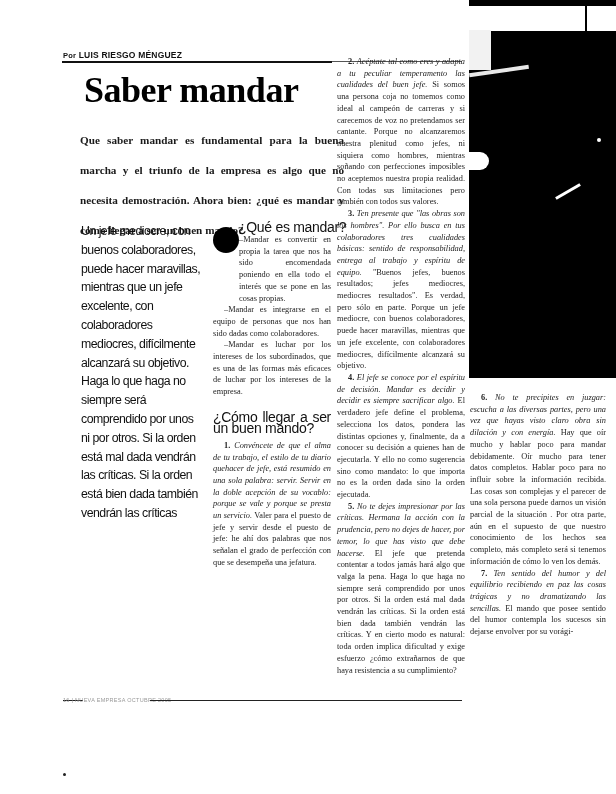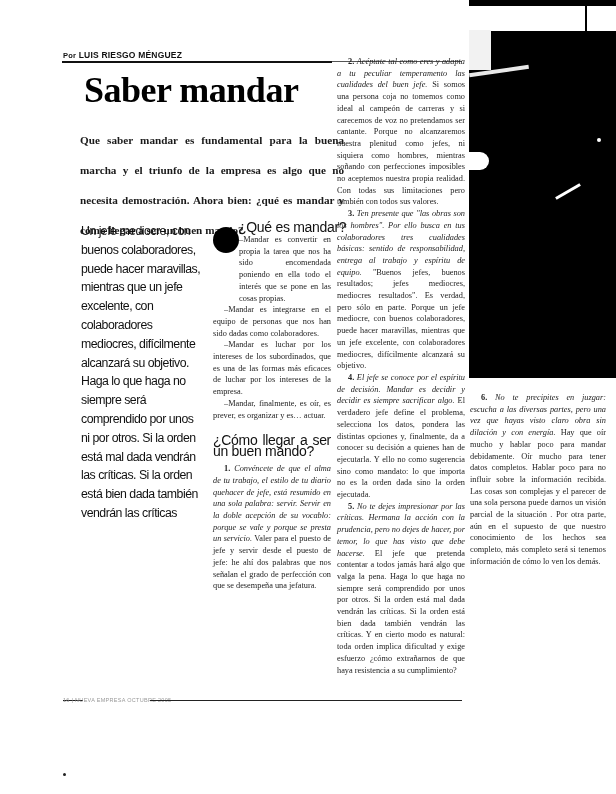--- a/index.html
+++ b/index.html
@@ -54,21 +54,20 @@
   <div class="deck">Que saber mandar es fundamental para la buena marcha y el triunfo de la  empresa es algo que no necesita demostración. Ahora bien: ¿qué es mandar y cómo llegar a ser un buen mando?</div>
 
   <div class="pullquote">Un jefe mediocre, con buenos colaboradores, puede hacer maravillas, mientras que un jefe excelente, con colaboradores mediocres, difícilmente alcanzará su objetivo. Haga lo que haga no siempre será comprendido por unos ni por otros. Si la orden está mal dada vendrán las críticas. Si la orden está bien dada también vendrán las críticas</div>
 
   <div class="bullet-dot"></div>
   <div class="subhead sub1">¿Qué es mandar?</div>
   <div class="col col-b">
     <p class="first">–Mandar es convertir en propia la tarea que nos ha sido encomendada poniendo en ella todo el interés que se pone en las cosas propias.</p>
     <p>–Mandar es integrarse en el equipo de personas que nos han sido dadas como colaboradores.</p>
     <p>–Mandar es luchar por los intereses de los subordinados, que es una de las formas más eficaces de luchar por los intereses de la empresa.</p>
-    <p>–Mandar, finalmente, es oír, es prever, es organizar y es… actuar.</p>
     <div class="subhead sub2">¿Cómo llegar a ser un buen mando?</div>
     <p><span class="num">1.</span> <em>Convéncete de que el alma de tu trabajo, el estilo de tu diario quehacer de jefe, está resumido en una sola palabra: servir. Servir en la doble acepción de su vocablo: porque se vale y porque se presta un servicio.</em><span> Valer para el puesto de jefe y servir desde el puesto de jefe: he ahí dos palabras que nos señalan el grado de perfección con que se desempeña una jefatura.</span></p>
   </div>
 
   <div class="col col-c">
     <p><span class="num">2.</span> <em>Acéptate tal como eres y adapta a tu peculiar temperamento las cualidades del buen jefe.</em><span> Si somos una persona coja no tomemos como ideal al campeón de carreras y si carecemos de voz no pretendamos ser cantante. Porque no alcanzaremos nuestra plenitud como jefes, ni siquiera como hombres, mientras soñando con perfecciones imposibles no aceptemos nuestra propia realidad. Con todas sus limitaciones pero también con todos sus valores.</span></p>
     <p><span class="num">3.</span> <em>Ten presente que "las obras son los hombres". Por ello busca en tus colaboradores tres cualidades básicas: sentido de responsabilidad, entrega al trabajo y espíritu de equipo.</em><span> "Buenos jefes, buenos resultados; jefes mediocres, mediocres resultados". Es verdad, pero sólo en parte. Porque un jefe mediocre, con buenos colaboradores, puede hacer maravillas, mientras que un jefe excelente, con colaboradores mediocres, difícilmente alcanzará su objetivo.</span></p>
     <p><span class="num">4.</span> <em>El jefe se conoce por el espíritu de decisión. Mandar es decidir y decidir es siempre sacrificar algo.</em><span> El verdadero jefe define el problema, selecciona los datos, pondera las distintas opciones y, finalmente, da a conocer su decisión a quienes han de ejecutarla. Y ello no como sugerencia sino como mandato: lo que importa no es la orden dada sino la orden ejecutada.</span></p>
     <p><span class="num">5.</span> <em>No te dejes impresionar por las críticas. Hermana la acción con la prudencia, pero no dejes de hacer, por temor, lo que has visto que debe hacerse.</em><span> El jefe que pretenda contentar a todos jamás hará algo que valga la pena. Haga lo que haga no siempre será comprendido por unos por otros. Si la orden está mal dada vendrán las críticas. Si la orden está bien dada también vendrán las críticas. Y en cierto modo es natural: toda orden implica dificultad y exige esfuerzo ¿cómo extrañarnos de que haya resistencia a su cumplimiento?</span></p>
   </div>
@@ -78,19 +77,20 @@
     <div class="wall2"></div>
     <div class="edge"></div>
     <div class="tableline"></div>
     <div class="hand"></div>
     <div class="pen"></div>
     <div class="dot1"></div>
   </div>
 
   <div class="col col-d">
     <p><span class="num">6.</span> <em>No te precipites en juzgar: escucha a las diversas partes, pero una vez que hayas visto claro obra sin dilación y con energía.</em><span> Hay que oír mucho y hablar poco para mandar debidamente. Oír mucho para tener datos completos. Hablar poco para no influir sobre la información recibida. Las cosas son complejas y el parecer de una sola persona puede darnos un visión parcial de la situación . Por otra parte, aún en el supuesto de que nuestro conocimiento de los hechos sea completo, más completo será si tenemos información de cómo lo ven los demás.</span></p>
+    <p><span class="num">7.</span> <em>Ten sentido del humor y del equilibrio recibiendo en paz las cosas trágicas y no dramatizando las sencillas.</em><span> El mando que posee sentido del humor contempla los sucesos sin dejarse envolver por su vorági-</span></p>
   </div>
 
   <div class="footer-rule-l"></div>
   <div class="footer">16 | NUEVA EMPRESA OCTUBRE 2005</div>
   <div class="footer-rule"></div>
   <div class="speck"></div>
 </div>
 
 </body></html>

